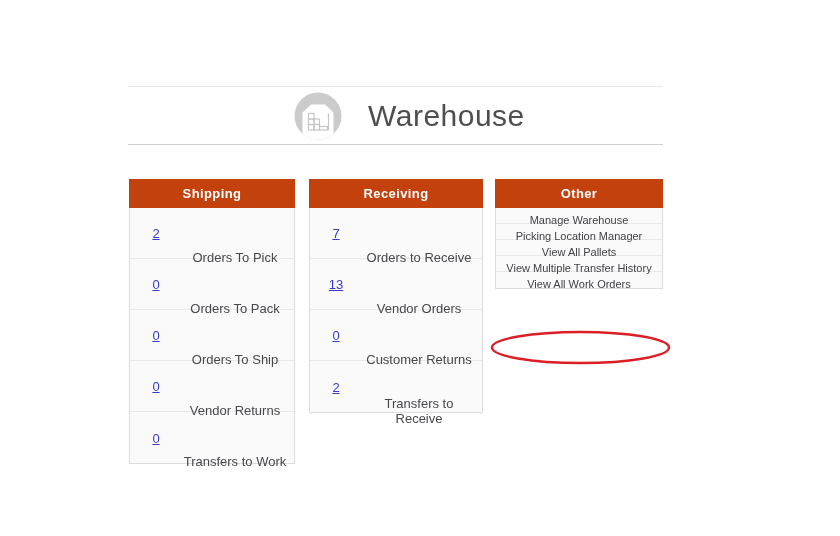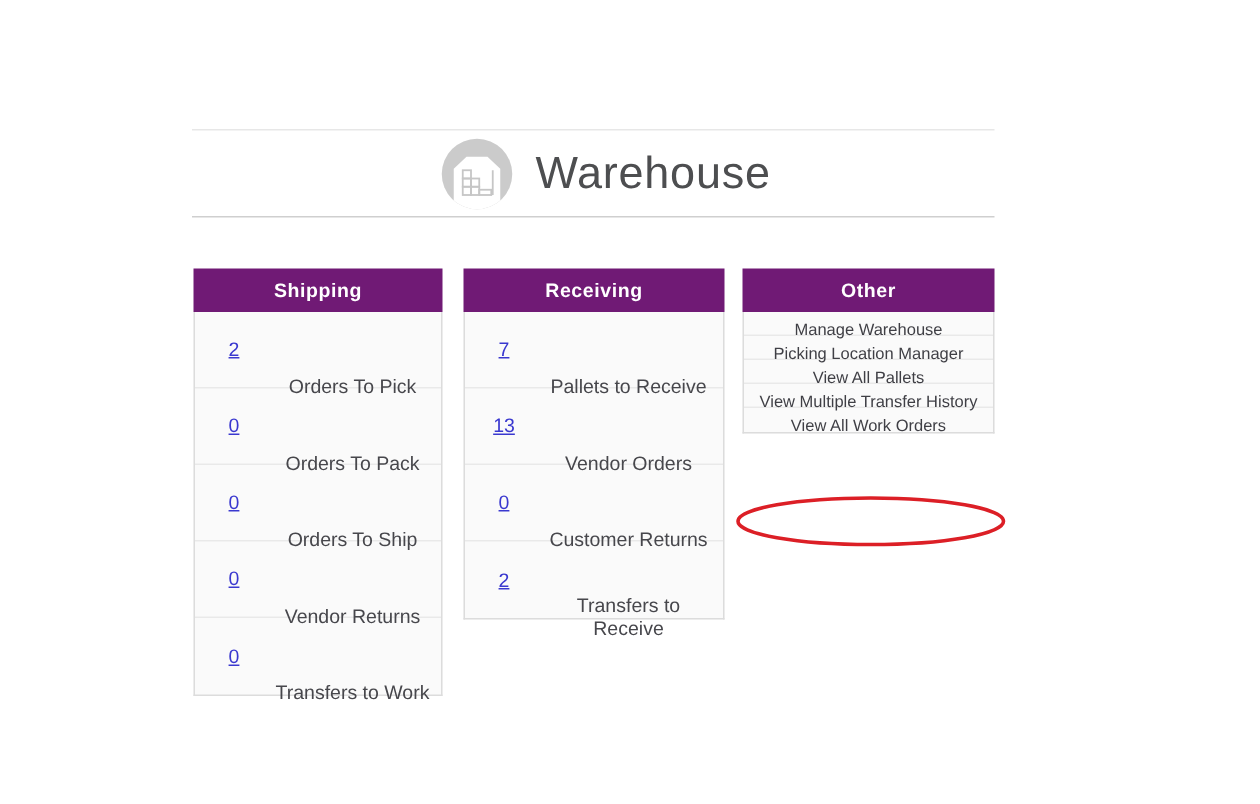--- a/index.html
+++ b/index.html
@@ -7,35 +7,35 @@
   body {
     width:840px; height:536px; position:relative; overflow:hidden;
     font-family:"Liberation Sans", sans-serif;
   }
   .rule { position:absolute; left:128px; width:535px; height:0; }
   .rule-top    { top:86px;  border-top:1px solid #e7e7e7; }
   .rule-bottom { top:144px; border-top:1px solid #cfcfcf; }
 
   .page-header {
     position:absolute; left:294px; top:91px; height:50px;
-    display:flex; align-items:center; gap:15px;
+    display:flex; align-items:center; gap:26px;
   }
   .wh-icon { width:48px; height:48px; display:block; }
   .page-title {
     font-size:30px; color:#4d4e50; letter-spacing:0.5px; font-weight:400;
     white-space:nowrap;
   }
 
   .panel { position:absolute; top:179px; }
   .panel-shipping  { left:129px; width:166px; }
   .panel-receiving { left:309px; width:174px;border-radius:15px; }
   .panel-other     { left:495px; width:168px; }
 
   .panel-header {
-    height:29px; line-height:29px; background:#701a75; color:#ffffff;
+    height:29px; line-height:29px; background:#c2410c; color:#ffffff;
     text-align:center; font-size:13px; font-weight:bold; letter-spacing:0.4px;
   }
   .panel-body {
     border:1px solid #dcdcdc; border-top:none; background:#fafafa;
   }
   .count-row {
     display:flex; align-items:center; height:51px;
     border-bottom:1px solid #e9e9e9;
   }
   .count-row:last-child { border-bottom:none; }
@@ -114,21 +114,21 @@
       <div class="label-cell">Transfers to Work</div>
     </div>
   </div>
 </div>
 
 <div class="panel panel-receiving">
   <div class="panel-header">Receiving</div>
   <div class="panel-body">
     <div class="count-row">
       <div class="count-cell"><a class="count-link" href="#">7</a></div>
-      <div class="label-cell">Pallets to Receive</div>
+      <div class="label-cell">Orders to Receive</div>
     </div>
     <div class="count-row">
       <div class="count-cell"><a class="count-link" href="#">13</a></div>
       <div class="label-cell">Vendor Orders</div>
     </div>
     <div class="count-row">
       <div class="count-cell"><a class="count-link" href="#">0</a></div>
       <div class="label-cell">Customer Returns</div>
     </div>
     <div class="count-row">

